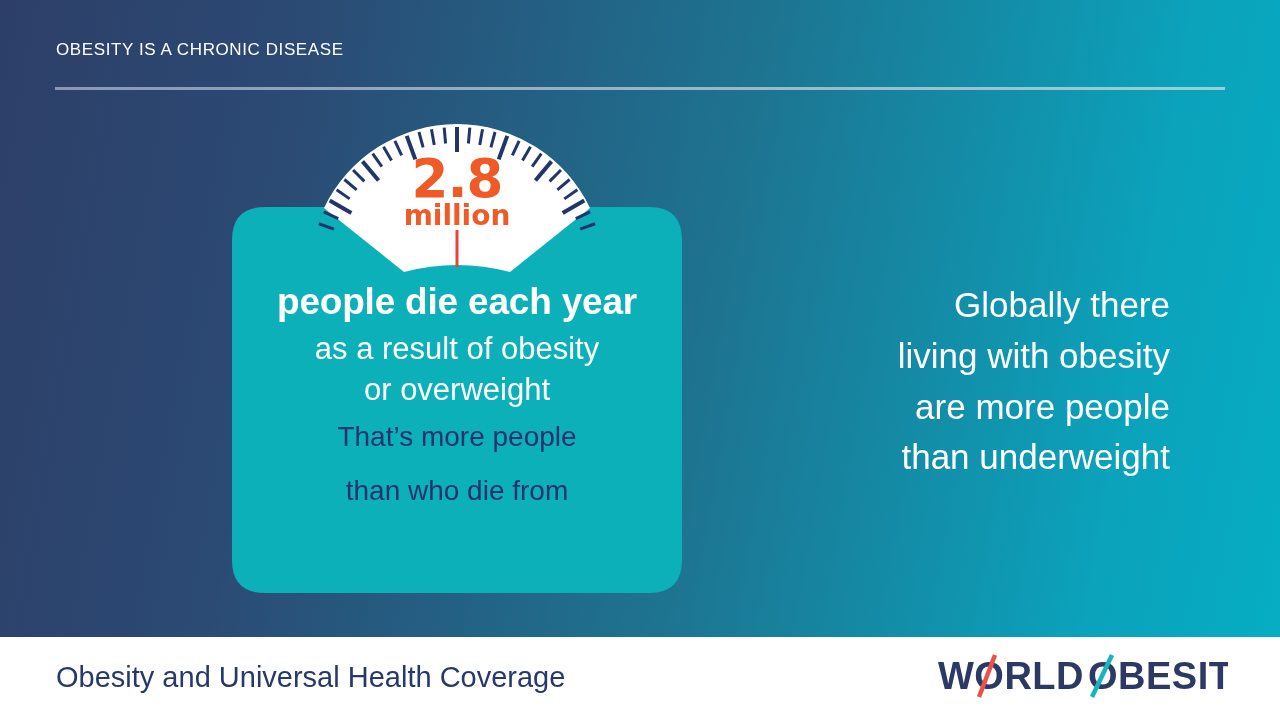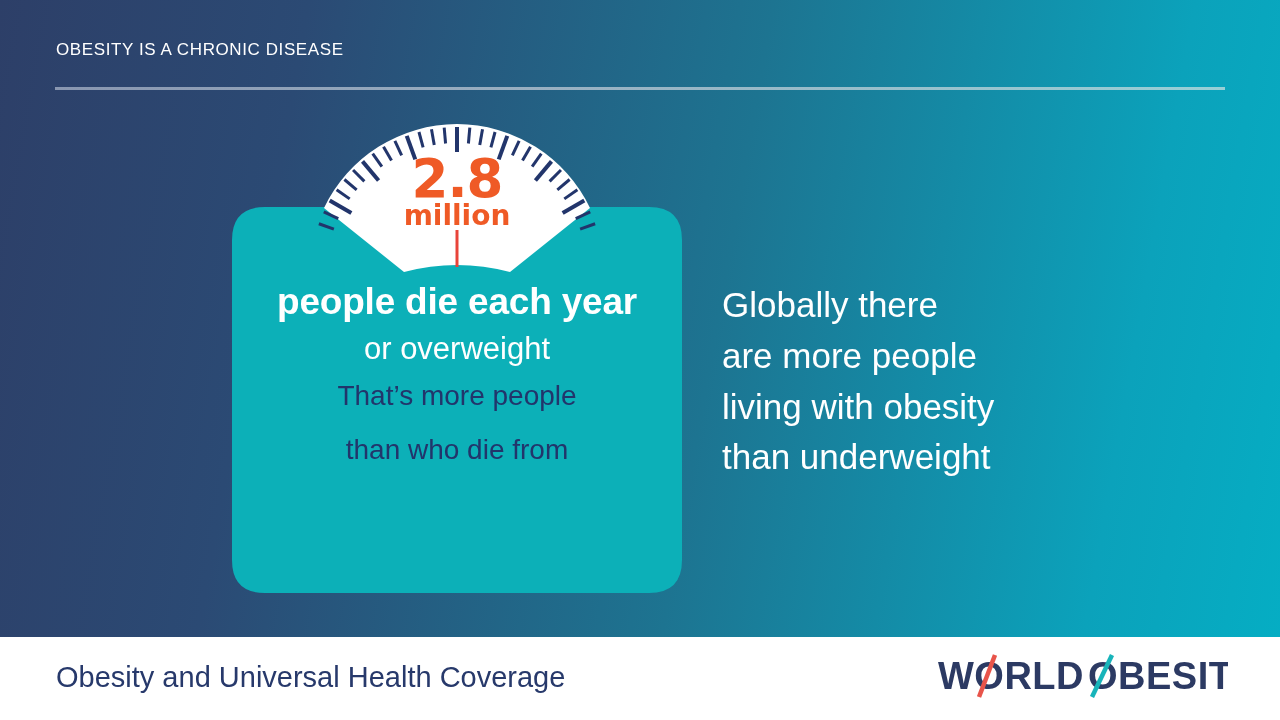--- a/index.html
+++ b/index.html
@@ -109,21 +109,21 @@
     font-size: 28px;
     line-height: 1;
   }
 
   
   .right-statement {
     position: absolute;
     left: 722px;
     top: 280px;
     width: 448px;
-    text-align: left;
+    text-align: right;
     color: #ffffff;
     font-size: 35px;
     font-weight: 400;
     line-height: 1.45;
   }
   .right-statement div { white-space: nowrap; }
 
   
   .footer {
     position: absolute;
@@ -274,30 +274,31 @@
       </g>
 
       <line x1="245" y1="108" x2="245" y2="145" stroke="#e8443a" stroke-width="3"></line>
     </svg>
 
     <div class="dial-number">2.8</div>
     <div class="dial-unit">million</div>
 
     <div class="scale-text">
       <div class="line-headline">people die each year</div>
+      <div class="line-sub">as a result of obesity</div>
       <div class="line-sub">or overweight</div>
       <div class="line-note">That’s more people</div>
       <div class="line-note" style="margin-top:16px">than who die from</div>
     </div>
   </div>
 
   <div class="right-statement">
     <div>Globally there</div>
+    <div>living with obesity</div>
     <div>are more people</div>
-    <div>living with obesity</div>
     <div>than underweight</div>
   </div>
 
   <div class="footer">
     <div class="footer-text">Obesity and Universal Health Coverage</div>
     <svg class="logo" viewBox="0 0 290 48">
       <text x="0" y="36" font-family="Liberation Sans, sans-serif" font-size="38" font-weight="700" fill="#2c3a63" letter-spacing="0.5">WORLD</text>
       <text x="150" y="36" font-family="Liberation Sans, sans-serif" font-size="38" font-weight="700" fill="#2c3a63" letter-spacing="0.5">OBESITY</text>
       <line x1="41" y1="44" x2="57" y2="2" stroke="#e8544a" stroke-width="4.5"></line>
       <line x1="154" y1="44" x2="174" y2="2" stroke="#18b4ba" stroke-width="4.5"></line>

